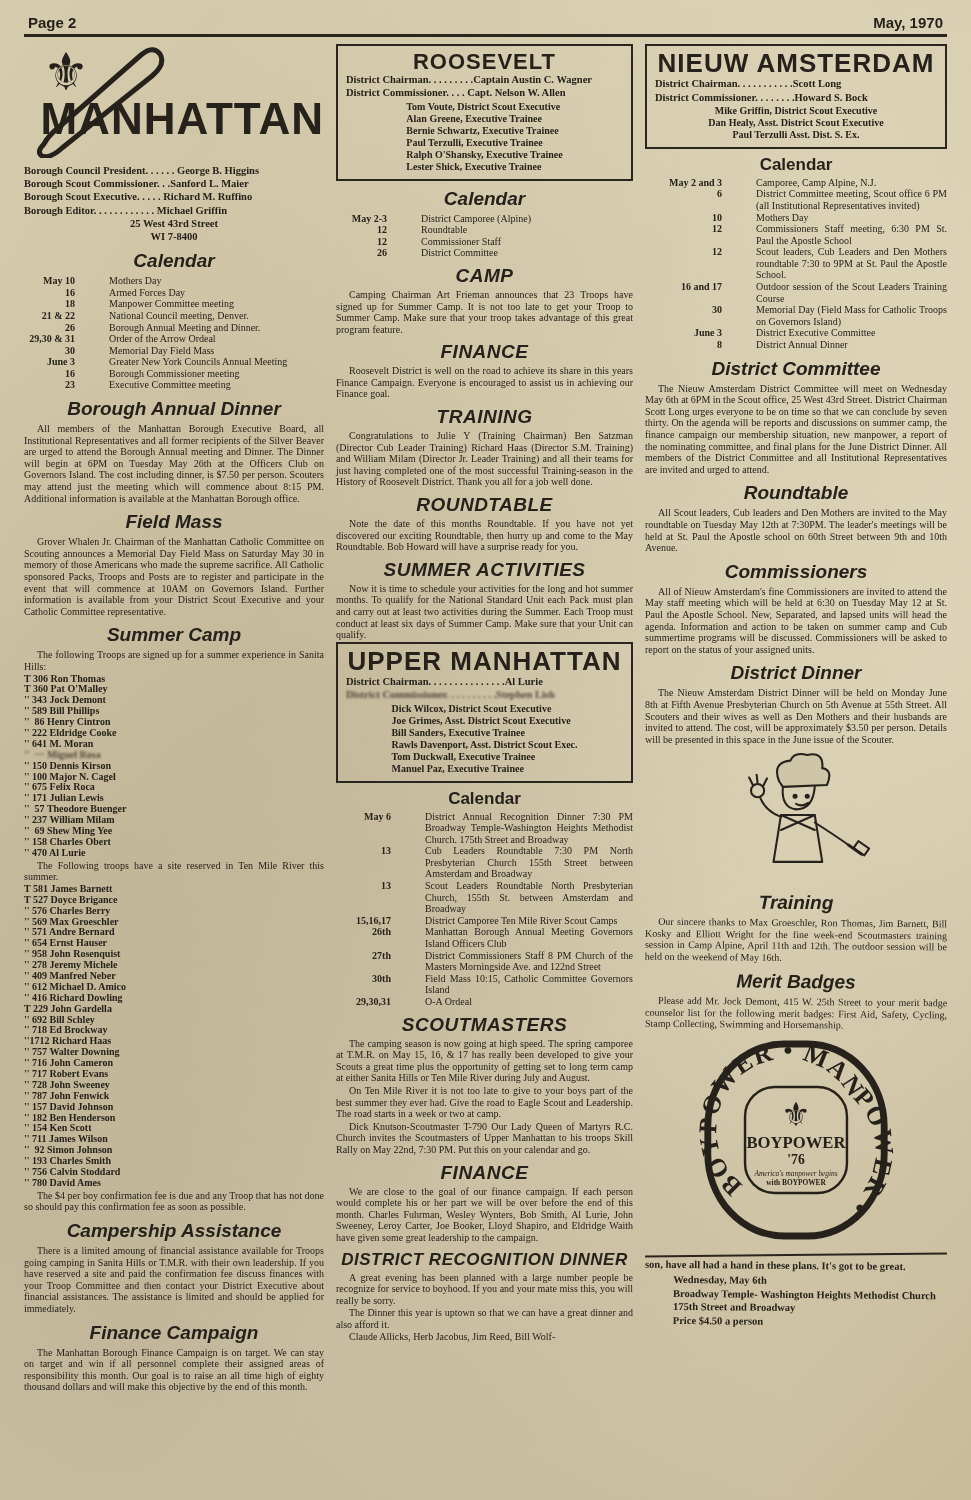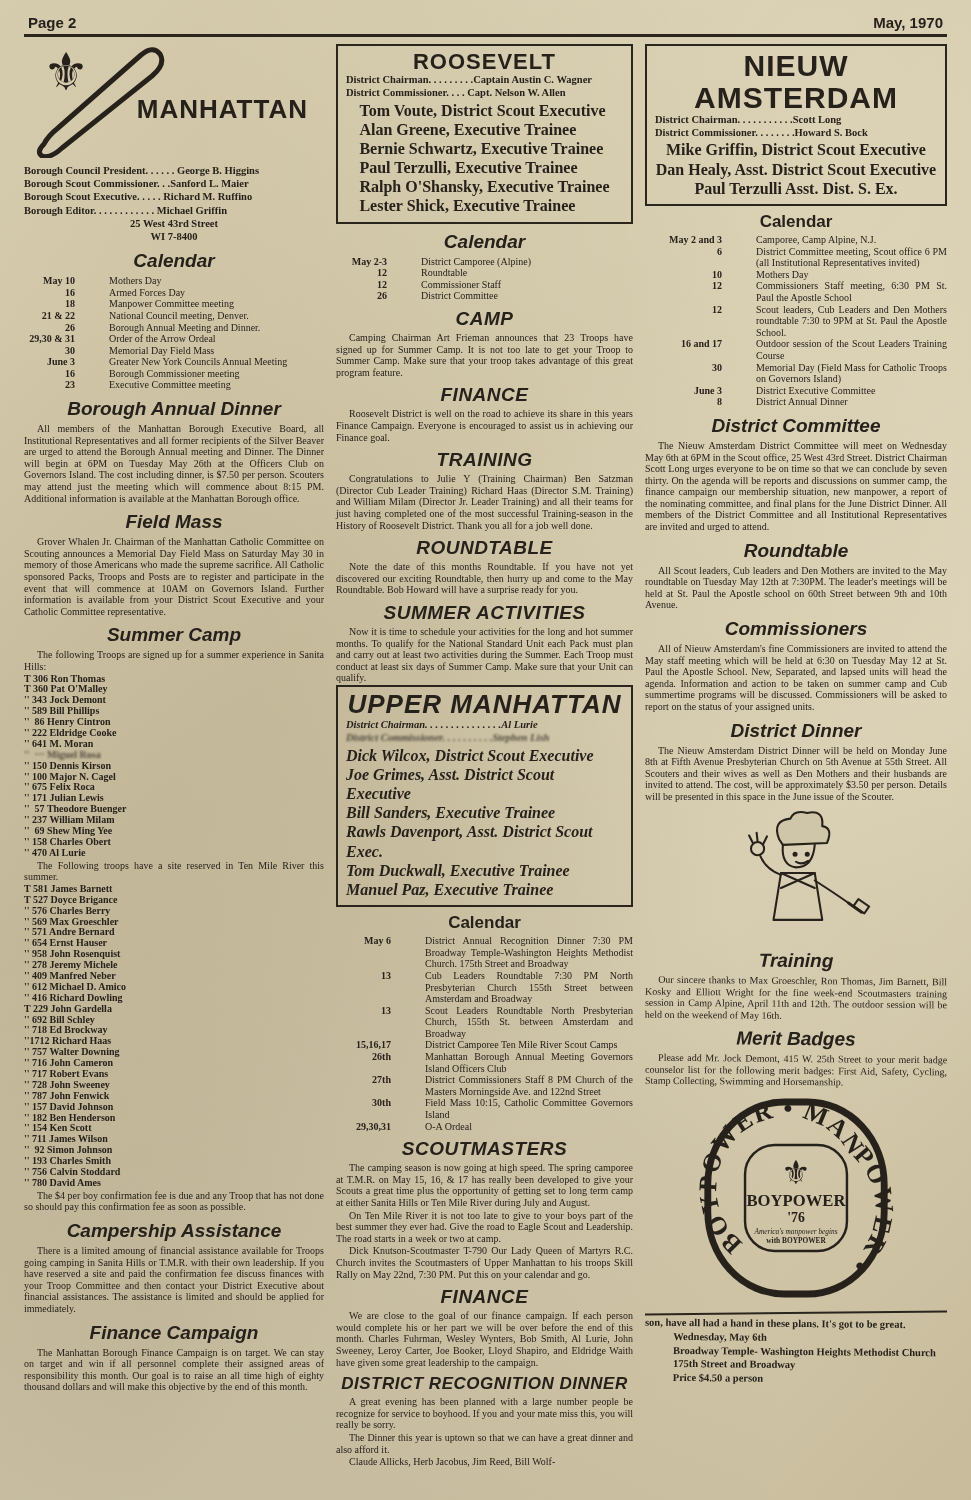--- a/index.html
+++ b/index.html
@@ -31,37 +31,37 @@
     font-size:19px; text-align:center; margin:6px 0 2px; letter-spacing:.5px; }
   .h-plain { font-family:"Liberation Sans", sans-serif; font-weight:bold;
     font-size:17px; text-align:center; margin:6px 0 2px; }
 
   .para { font-size:10px; line-height:1.16; text-align:justify; text-indent:13px; margin:1px 0; }
   .para.noindent { text-indent:0; }
 
   .boxed { border:2px solid #2a261e; padding:4px 8px 6px; }
   .officer-list .line { font-size:10.5px; line-height:1.26; font-weight:bold; white-space:nowrap; overflow:hidden; }
   .staff-list { width:fit-content; margin:1px auto 0; }
-  .staff-list .line { font-size:16px; line-height:1.2; font-weight:bold; }
+  .staff-list .line { font-size:10px; line-height:1.2; font-weight:bold; }
   .staff-center .line { text-align:center; }
 
   .cal-row { display:flex; font-size:10px; line-height:1.16; }
   .cal-date { flex:none; width:58px; text-align:right; padding-right:7px; white-space:nowrap; font-weight:bold; }
   .cal-text { flex:1; text-align:justify;padding-left:27px; }
   .cal-na .cal-date { width:84px; }
   .cal-um .cal-date { width:62px; }
 
   .troops .line { font-size:10px; line-height:1.09; white-space:pre; font-weight:bold; }
   .smudge { filter:blur(1.1px); opacity:.75; }
 
   .addr { text-align:center; font-size:10.5px; font-weight:bold; line-height:1.25; }
 
   .mh-head { position:relative; height:118px; margin-bottom:2px; }
   .mh-logo { position:absolute; left:0; top:-4px; }
-  .mh-title { position:absolute; right:16px; top:52px; font-size:26px;text-align:center; }
+  .mh-title { position:absolute; right:0; top:52px; font-size:44px;text-align:center; }
 
   .chef-wrap { text-align:center; margin:4px 0 0; }
   .boypower-wrap { text-align:center; margin:6px 0 2px; }
   .cont-rule { border-top:2px solid #2a261e; margin:6px 0 4px; transform:rotate(-.6deg); }
   .cont-lines .line { font-size:10.5px; line-height:1.3; margin-left:28px; font-weight:bold; }
   .skew-sm { transform:rotate(.5deg); }
 </style>
 </head>
 <body>
 
@@ -250,21 +250,21 @@
 
       <h2 class="h-caps">TRAINING</h2>
       <p class="para">Congratulations to Julie Y (Training Chairman) Ben Satzman (Director Cub Leader Training) Richard Haas (Director S.M. Training) and William Milam (Director Jr. Leader Training) and all their teams for just having completed one of the most successful Training-season in the History of Roosevelt District. Thank you all for a job well done.</p>
 
       <h2 class="h-caps">ROUNDTABLE</h2>
       <p class="para">Note the date of this months Roundtable. If you have not yet discovered our exciting Roundtable, then hurry up and come to the May Roundtable. Bob Howard will have a surprise ready for you.</p>
 
       <h2 class="h-caps">SUMMER ACTIVITIES</h2>
       <p class="para">Now it is time to schedule your activities for the long and hot summer months. To qualify for the National Standard Unit each Pack must plan and carry out at least two activities during the Summer. Each Troop must conduct at least six days of Summer Camp. Make sure that your Unit can qualify.</p>
 
-      <div class="boxed" style="font-style:italic;">
+      <div class="boxed" style="">
         <h1 class="district-title" style="font-size:26px;">UPPER MANHATTAN</h1>
         <div class="officer-list">
             <div class="line">District Chairman. . . . . . . . . . . . . . .Al Lurie</div>
             <div class="line smudge">District Commissioner. . . . . . . . . .Stephen Lish</div>
           </div>
         <div class="staff-list">
             <div class="line">Dick Wilcox, District Scout Executive</div>
             <div class="line">Joe Grimes, Asst. District Scout Executive</div>
             <div class="line">Bill Sanders, Executive Trainee</div>
             <div class="line">Rawls Davenport, Asst. District Scout Exec.</div>
@@ -322,21 +322,21 @@
       <h2 class="h-caps" style="font-size:17px;">DISTRICT RECOGNITION DINNER</h2>
       <div>
           <div class="para">A great evening has been planned with a large number people be recognize for service to boyhood. If you and your mate miss this, you will really be sorry.</div>
           <div class="para">The Dinner this year is uptown so that we can have a great dinner and also afford it.</div>
           <div class="para">Claude Allicks, Herb Jacobus, Jim Reed, Bill Wolf-</div>
         </div>
     </section>
 
     <section class="col-3">
       <div class="boxed">
-        <h1 class="district-title" style="font-size:30px;">NIEUW AMSTERDAM</h1>
+        <h1 class="district-title" style="font-size:26px;">NIEUW AMSTERDAM</h1>
         <div class="officer-list">
             <div class="line">District Chairman. . . . . . . . . . .Scott Long</div>
             <div class="line">District Commissioner. . . . . . . .Howard S. Bock</div>
           </div>
         <div class="staff-list staff-center">
             <div class="line">Mike Griffin, District Scout Executive</div>
             <div class="line">Dan Healy, Asst. District Scout Executive</div>
             <div class="line">Paul Terzulli Asst. Dist. S. Ex.</div>
           </div>
       </div>

